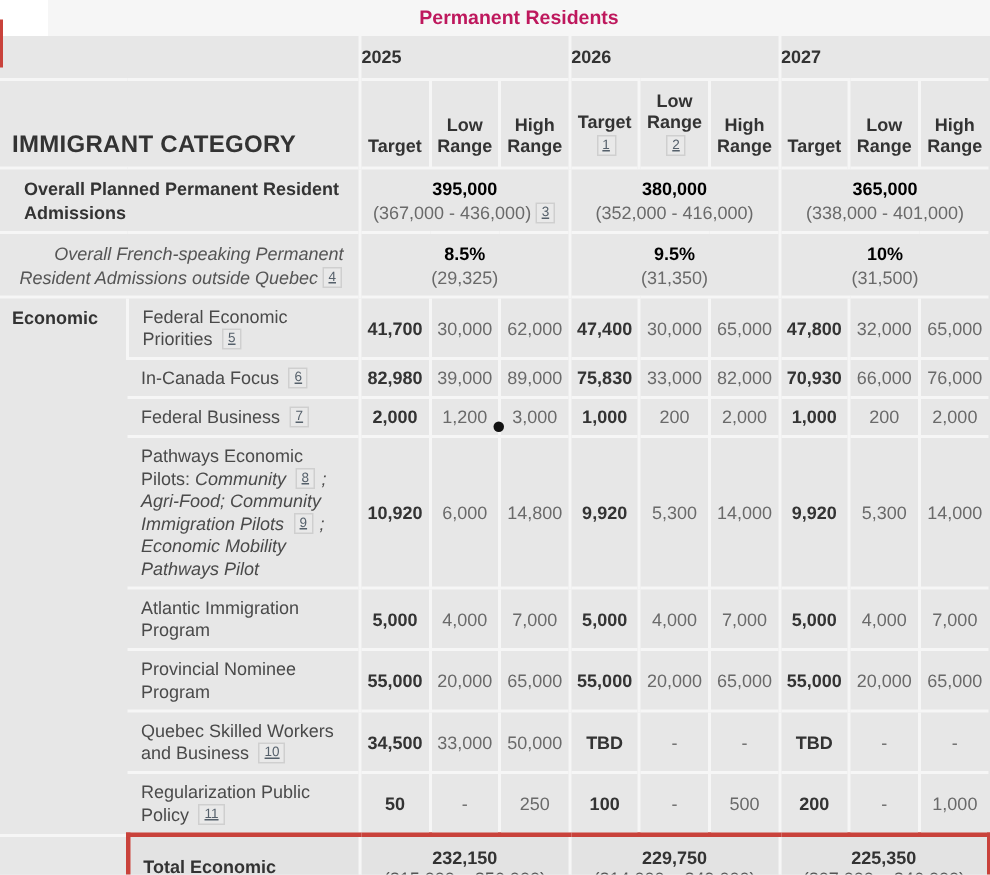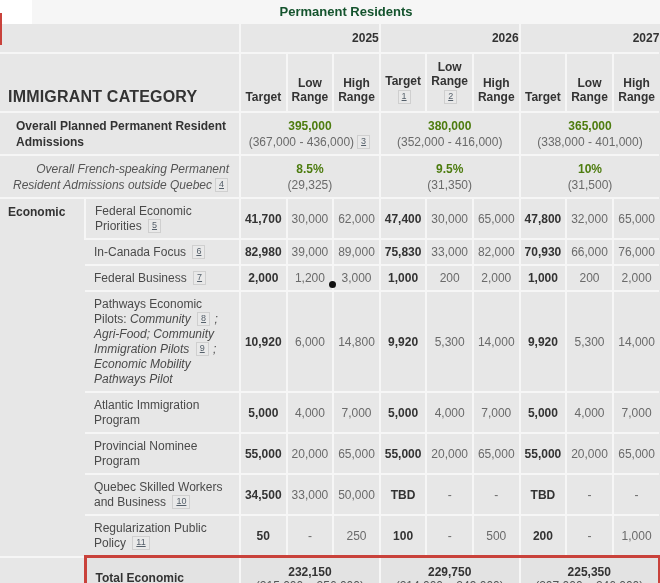--- a/index.html
+++ b/index.html
@@ -3,52 +3,52 @@
 <meta charset="utf-8">
 <style>
   html,body{margin:0;padding:0;}
   body{
     width:660px;height:583px;overflow:hidden;position:relative;
     background:#ffffff;
     font-family:"Liberation Sans","DejaVu Sans",sans-serif;
     -webkit-font-smoothing:antialiased;
   }
   .caption{
-    background:#f6f6f6;color:#14532d;
+    background:#f6f6f6;color:#be185d;
     font-size:13px;font-weight:bold;text-align:center;
     padding:4px 0 5px;
     margin-left:32px;
   }
   table{
     width:660px;border-collapse:collapse;table-layout:fixed;
     background:#e7e7e7;font-size:12px;color:#444;
   }
   td,th{
     border-left:2px solid #f6f6f6;border-top:2px solid #f6f6f6;
     padding:5px 3px 4px;vertical-align:middle;line-height:15px;
     overflow:hidden;
   }
   tr>*:first-child{border-left:none;}
   thead tr:first-child>*{border-top:none;}
   
-  .year-row th{font-weight:bold;color:#333;text-align:right;padding:7px 0 6px;}
+  .year-row th{font-weight:bold;color:#333;text-align:left;padding:7px 0 6px;}
   .year-row td{background:#e7e7e7;}
   
   .col-row th{
     font-weight:bold;color:#333;text-align:center;vertical-align:bottom;
     padding:6px 2px 7px;line-height:14px;
   }
   .col-row th.cat{text-align:left;padding-left:8px;font-size:16px;letter-spacing:.2px;}
   
   .overall-label{font-weight:bold;color:#333;padding-left:16px;line-height:16px;}
   .french-label{
     font-style:italic;color:#555;text-align:right;padding-right:10px;line-height:16px;
   }
   .group-val{text-align:center;}
-  .group-val .main{font-weight:bold;color:#4d7c0f;line-height:16px;}
+  .group-val .main{font-weight:bold;color:#000000;line-height:16px;}
   .group-val .range{color:#6a6a6a;line-height:16px;}
   
   th.section{
     text-align:left;vertical-align:top;color:#333;font-weight:bold;
     padding:6px 4px 4px 8px;
   }
   td.cat-cell{padding:5px 12px 4px 9px;color:#4a4a4a;line-height:15px;}
   td.num{text-align:center;color:#6a6a6a;}
   td.num.target{font-weight:bold;color:#333;}
   .ital{font-style:italic;}

